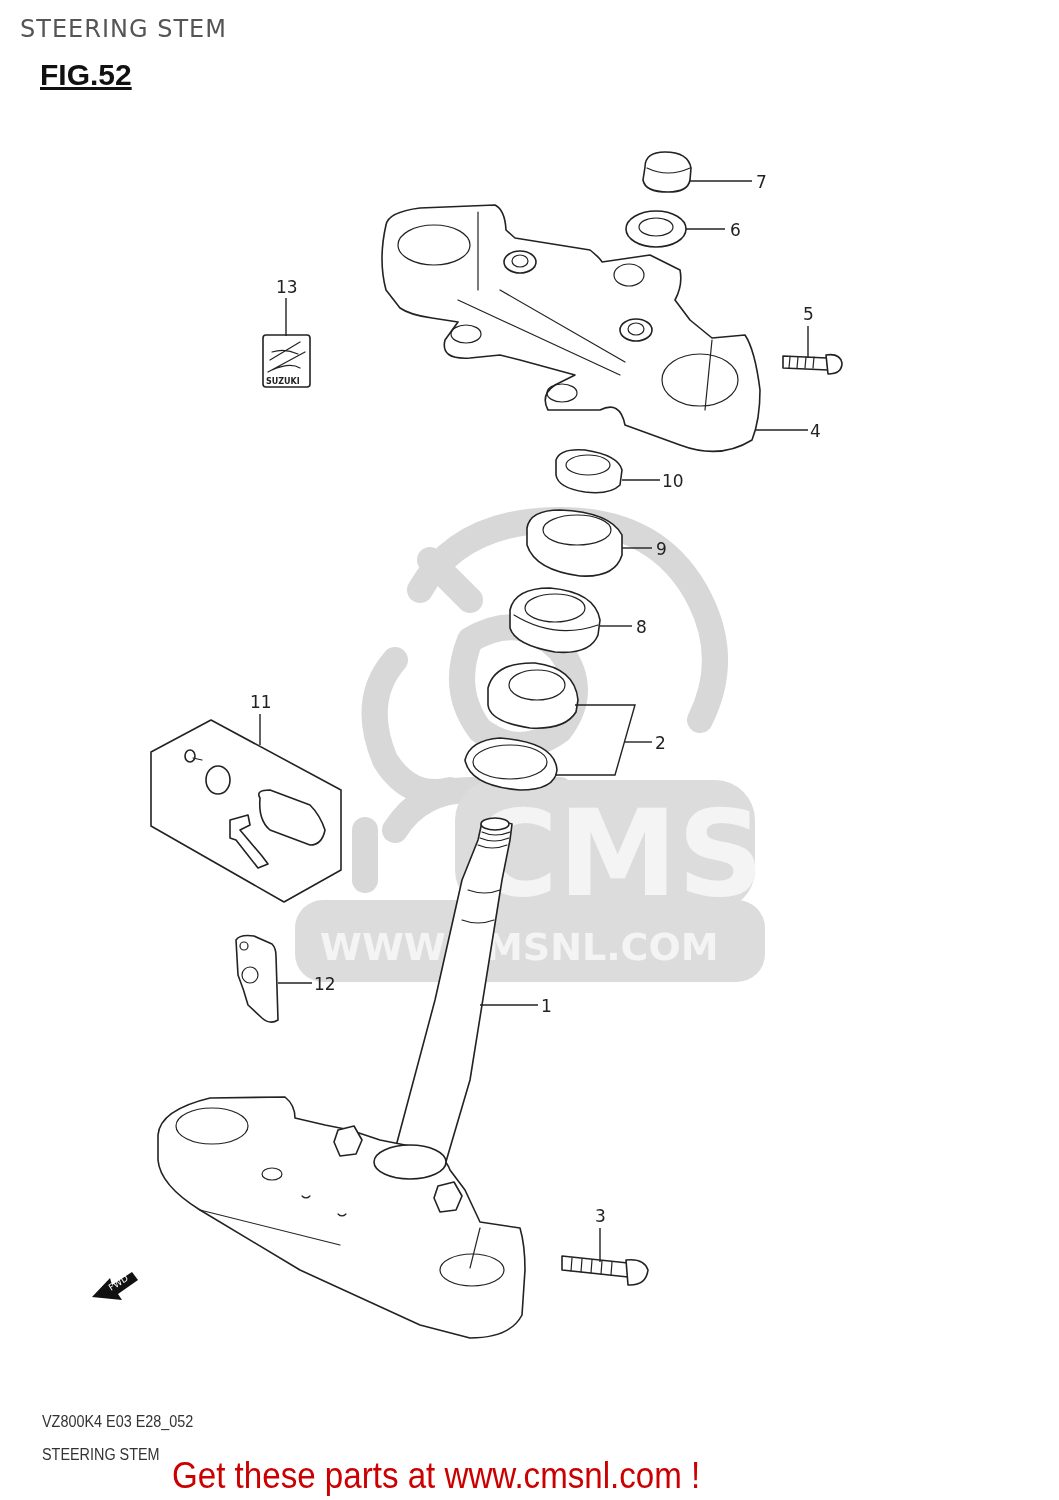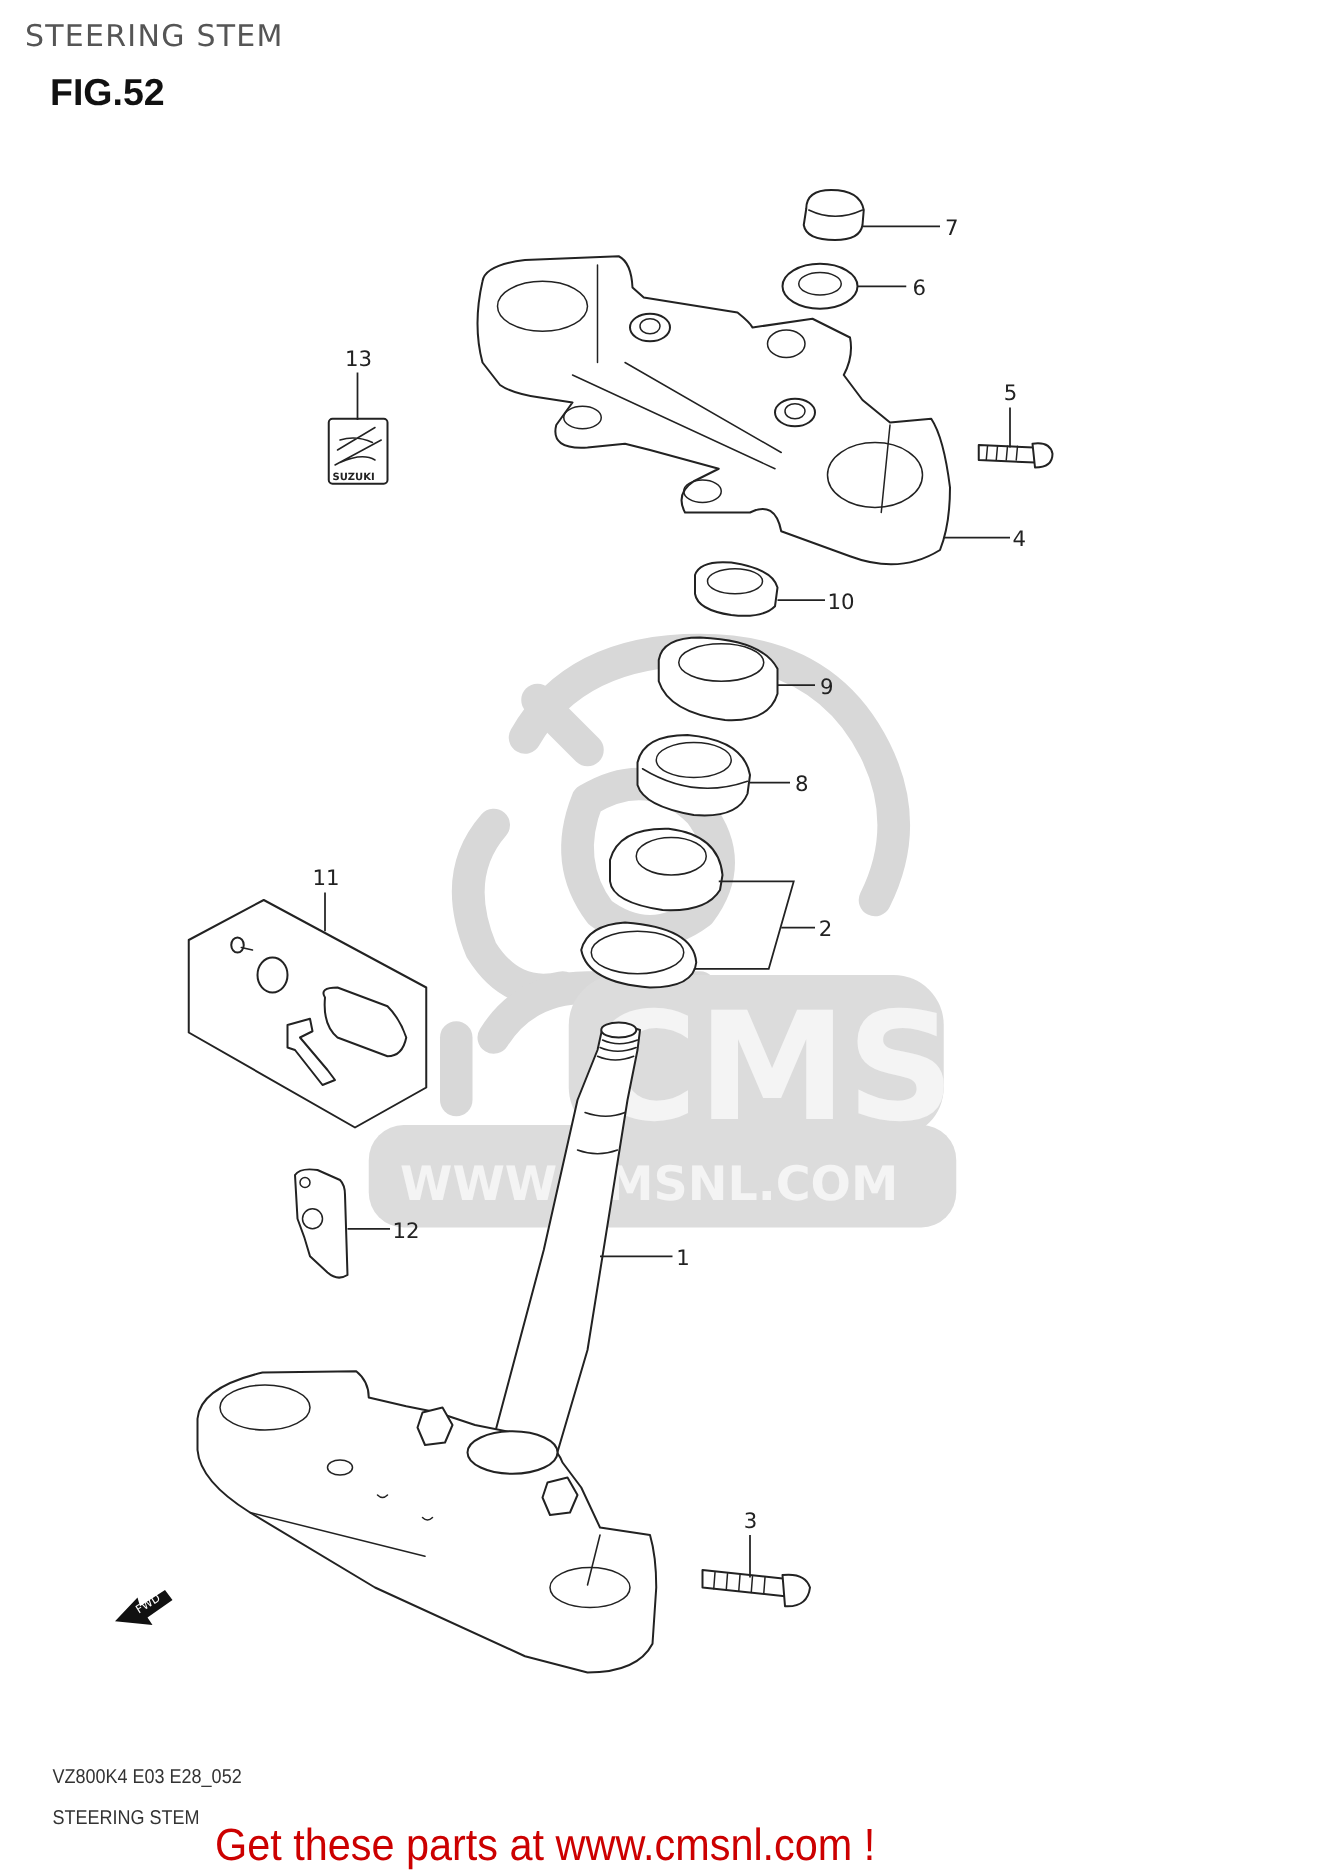--- a/index.html
+++ b/index.html
@@ -1,18 +1,18 @@
 <!DOCTYPE html>
 <html><head>
 <meta charset="utf-8">
 <style>
   html, body { margin: 0; padding: 0; background: #ffffff; }
   body { width: 1059px; height: 1500px; position: relative; overflow: hidden; font-family: "DejaVu Sans", sans-serif; }
   .section-title { position: absolute; left: 20px; top: 15px; font-size: 24px; color: #555555; letter-spacing: 1px; font-family: "DejaVu Sans", sans-serif; }
-  .fig-label { position: absolute; left: 40px; top: 58px; font-size: 30px; font-weight: bold; color: #111111; font-family: "Liberation Sans", sans-serif; }
+  .fig-label { position: absolute; left: 40px; top: 58px; font-size: 30px; font-weight: bold; color: #111111; font-family: "Liberation Sans", sans-serif; text-decoration: underline; }
   .diagram { position: absolute; left: 0; top: 0; width: 1059px; height: 1500px; }
   .callout { font-family: "DejaVu Sans", sans-serif; font-size: 17px; fill: #222222; }
   .part { fill: #ffffff; stroke: #222222; stroke-width: 1.6; stroke-linejoin: round; stroke-linecap: round; }
   .thin { fill: none; stroke: #222222; stroke-width: 1.2; stroke-linecap: round; }
   .leader { fill: none; stroke: #222222; stroke-width: 1.4; }
   .wm { fill: none; stroke: #d8d8d8; stroke-width: 26; stroke-linecap: round; stroke-linejoin: round; }
   .wm-fill { fill: #dcdcdc; }
   .wm-text-light { font-family: "DejaVu Sans", sans-serif; font-weight: bold; fill: #f4f4f4; }
   .footer-model { position: absolute; left: 42px; top: 1413px; font-size: 16px; color: #333333; font-family: "Liberation Sans", sans-serif; transform: scaleX(0.9); transform-origin: left; }
   .footer-desc { position: absolute; left: 42px; top: 1446px; font-size: 16px; color: #333333; font-family: "Liberation Sans", sans-serif; transform: scaleX(0.9); transform-origin: left; }

